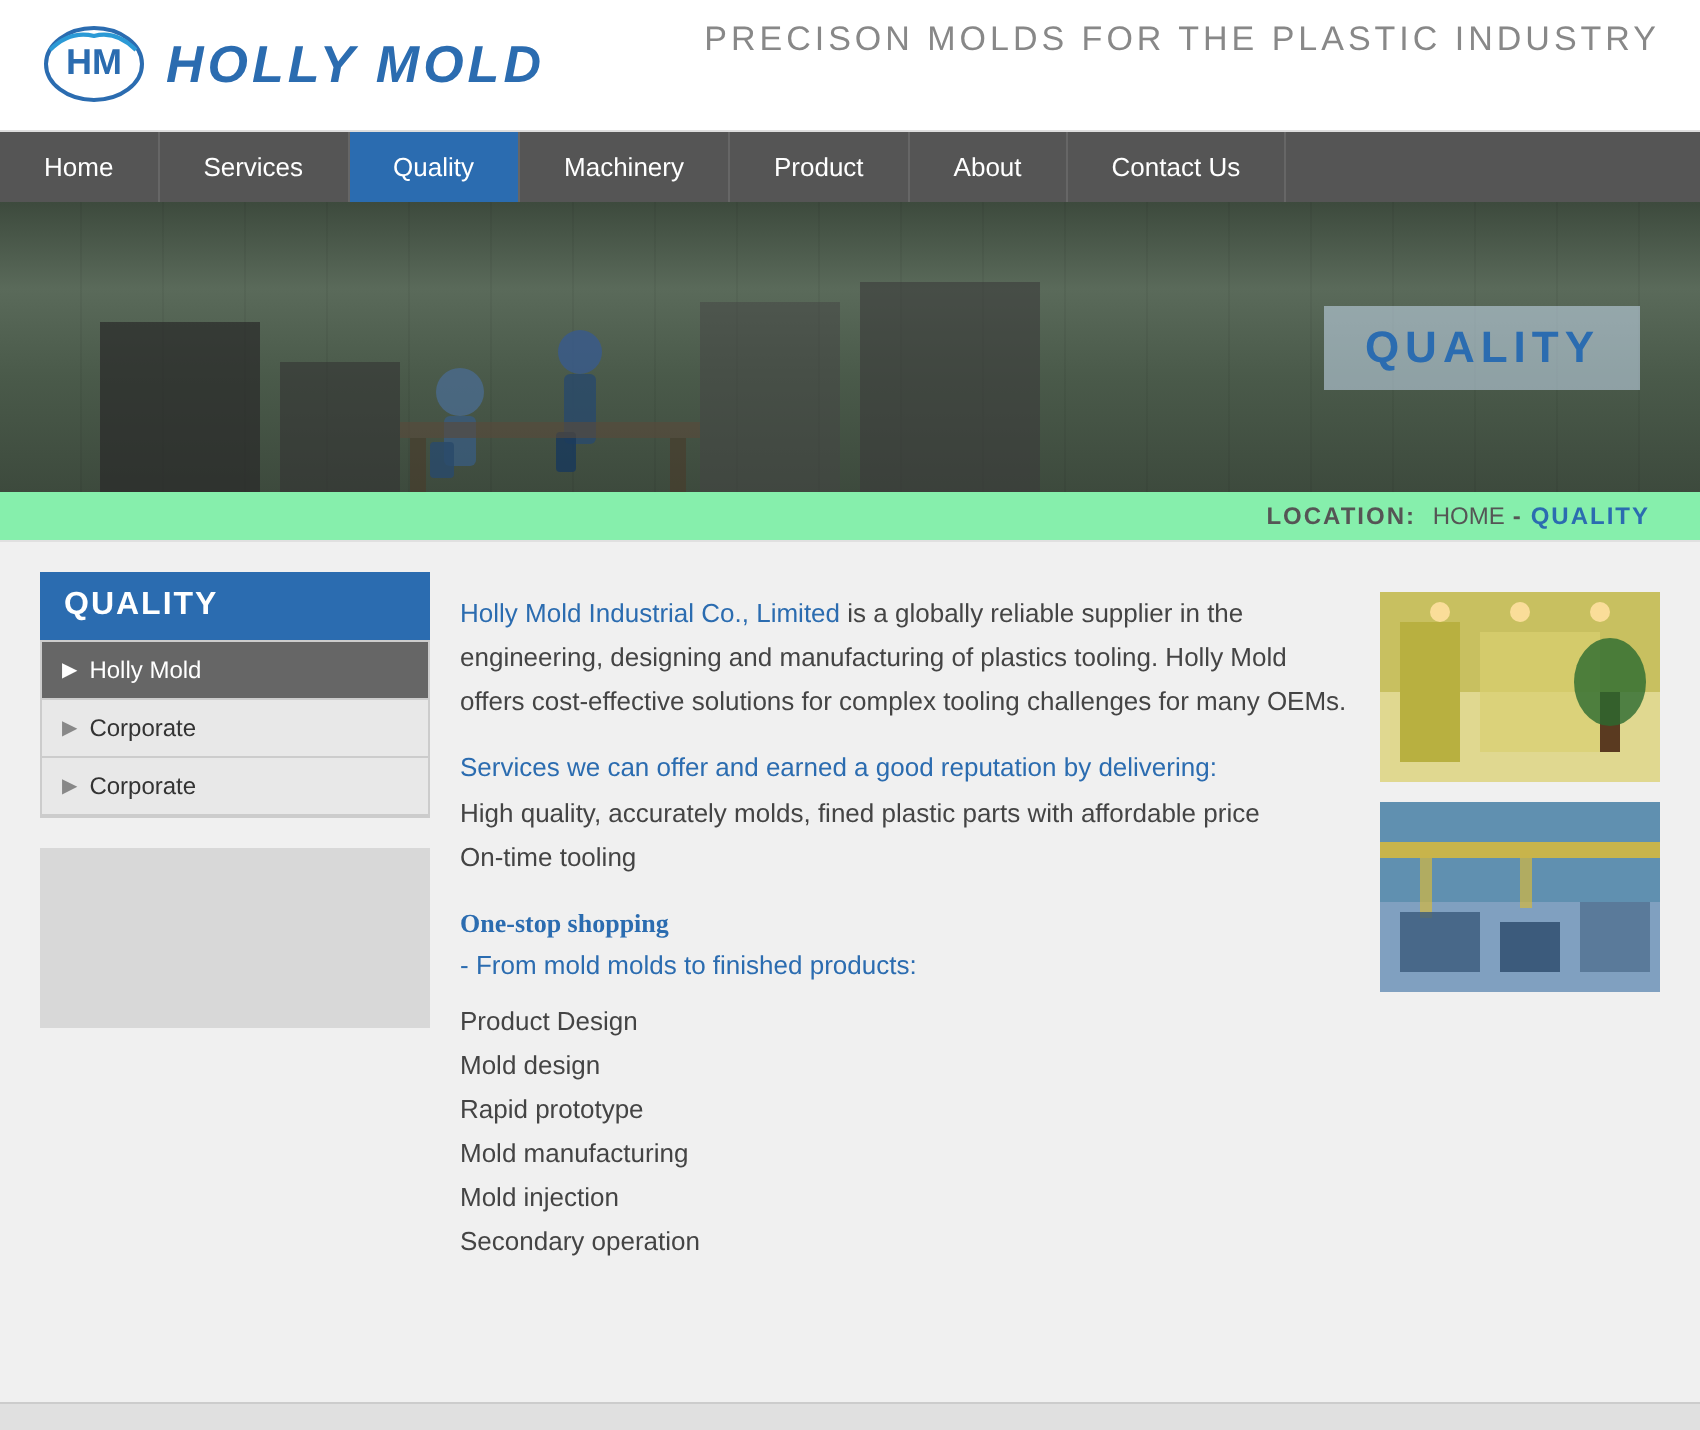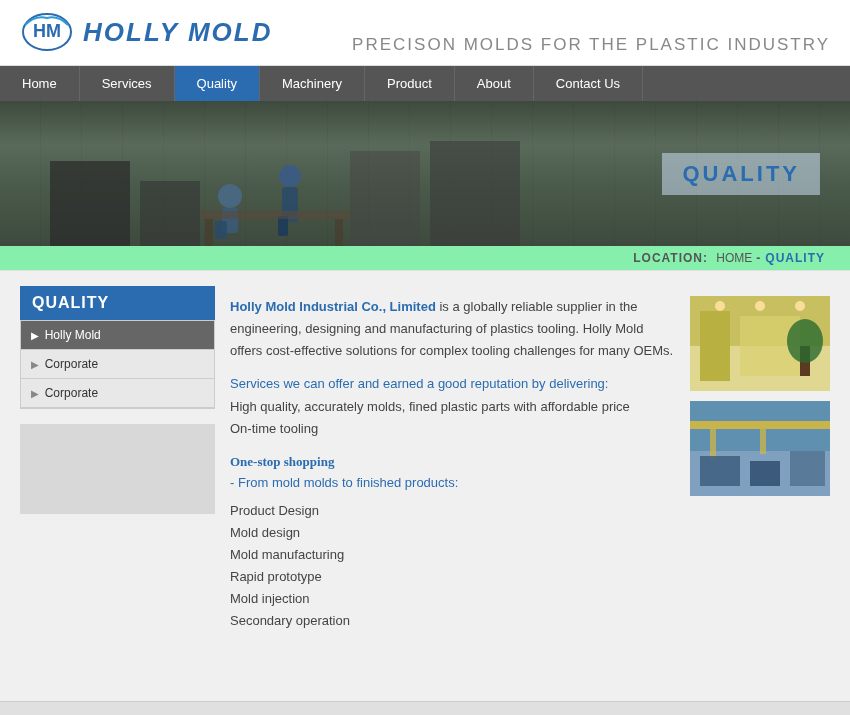--- a/index.html
+++ b/index.html
@@ -1,19 +1,19 @@
 <!DOCTYPE html>
 <html><head>
   <meta charset="utf-8">
   <style>
     * { margin: 0; padding: 0; box-sizing: border-box; }
     body { font-family: Arial, sans-serif; font-size: 13px; background: #e8e8e8; width: 850px; }
 
     
-    .header { background: #fff; padding: 10px 20px; display: flex; align-items: flex-end; justify-content: space-between; border-bottom: 1px solid #ddd; }
+    .header { background: #fff; padding: 10px 20px; display: flex; align-items: flex-start; justify-content: space-between; border-bottom: 1px solid #ddd; }
     .logo { display: flex; align-items: center; gap: 8px; }
     .logo-icon { width: 55px; height: 45px; }
     .logo-text { font-size: 26px; font-weight: bold; color: #2b6cb0; letter-spacing: 2px; font-style: italic; }
     .tagline { font-size: 17px; color: #888; letter-spacing: 2px; text-transform: uppercase; }
 
     
     nav { background: #555; display: flex; }
     nav a { color: #fff; text-decoration: none; padding: 10px 22px; font-size: 13px; border-right: 1px solid #666; display: block; }
     nav a:first-child { border-left: none; }
     nav a.active { background: #2b6cb0; color: #fff; }
@@ -39,21 +39,21 @@
     .sidebar-menu { background: #e8e8e8; border: 1px solid #ccc; }
     .sidebar-item { display: flex; align-items: center; padding: 7px 10px; border-bottom: 1px solid #ccc; cursor: pointer; font-size: 12px; color: #333; }
     .sidebar-item.active { background: #666; color: #fff; }
     .sidebar-item .arrow { margin-right: 6px; font-size: 10px; color: #888; }
     .sidebar-item.active .arrow { color: #fff; }
     .sidebar-ad { background: #d8d8d8; height: 90px; margin-top: 15px; }
 
     
     .content { flex: 1; }
     .content-text { font-size: 13px; line-height: 1.7; color: #444; }
-    .content-text .company-name { color: #2b6cb0; font-weight: bold; }
+    .content-text .company-name { color: #2b6cb0; font-weight: normal; }
     .content-section { display: flex; gap: 15px; margin-top: 10px; }
     .content-left { flex: 1; }
     .content-images { display: flex; flex-direction: column; gap: 10px; }
     .img-placeholder { width: 140px; height: 95px; background: #bbb; display: flex; align-items: center; justify-content: center; overflow: hidden; }
     .img-placeholder.img1 { background: linear-gradient(135deg, #c8b870 0%, #d4c88a 40%, #aaa 60%, #888 100%); }
     .img-placeholder.img2 { background: linear-gradient(135deg, #70a0c8 0%, #8ab8d4 30%, #d4c870 60%, #888 100%); }
     .services-heading { color: #2b6cb0; font-weight: normal; margin: 14px 0 5px 0; }
     .onestop-heading { color: #2b6cb0; font-weight: bold; margin: 14px 0 2px 0; font-family: Liberation Serif, serif; }
     .from-heading { color: #2b6cb0; margin: 2px 0 5px 0; }
 
@@ -157,22 +157,22 @@
         <div class="content-text">
           <div>High quality, accurately molds, fined plastic parts with affordable price</div>
           <div>On-time tooling</div>
         </div>
 
         <div class="onestop-heading">One-stop shopping</div>
         <div class="from-heading content-text">- From mold molds to finished products:</div>
         <div class="content-text">
           <div>Product Design</div>
           <div>Mold design</div>
+          <div>Rapid prototype</div>
           <div>Mold manufacturing</div>
-          <div>Rapid prototype</div>
           <div>Mold injection</div>
           <div>Secondary operation</div>
         </div>
       </div>
 
       <div class="content-images">
 
         <div class="img-placeholder img1">
           <svg width="140" height="95" viewBox="0 0 140 95" xmlns="http://www.w3.org/2000/svg">
             <rect width="140" height="95" fill="#c8c060"></rect>

